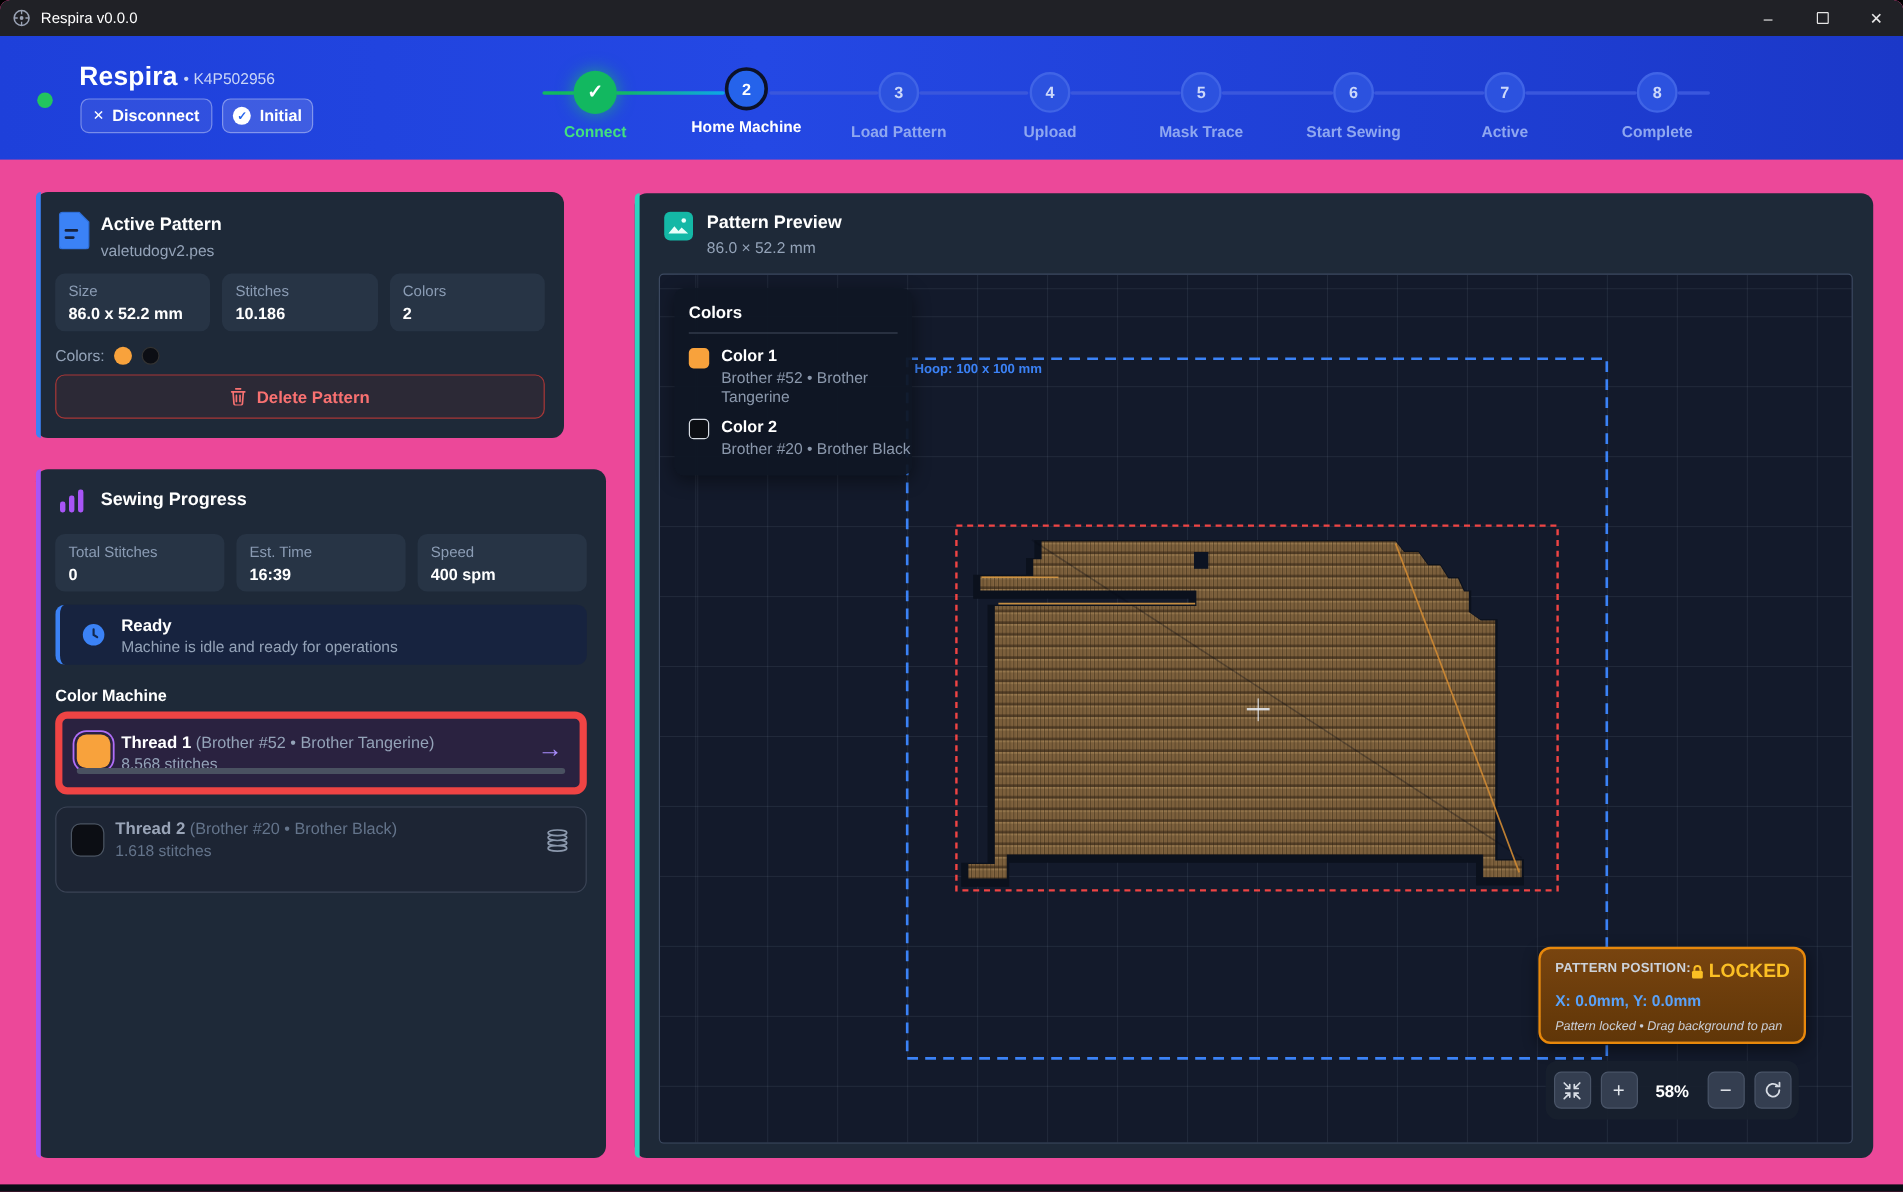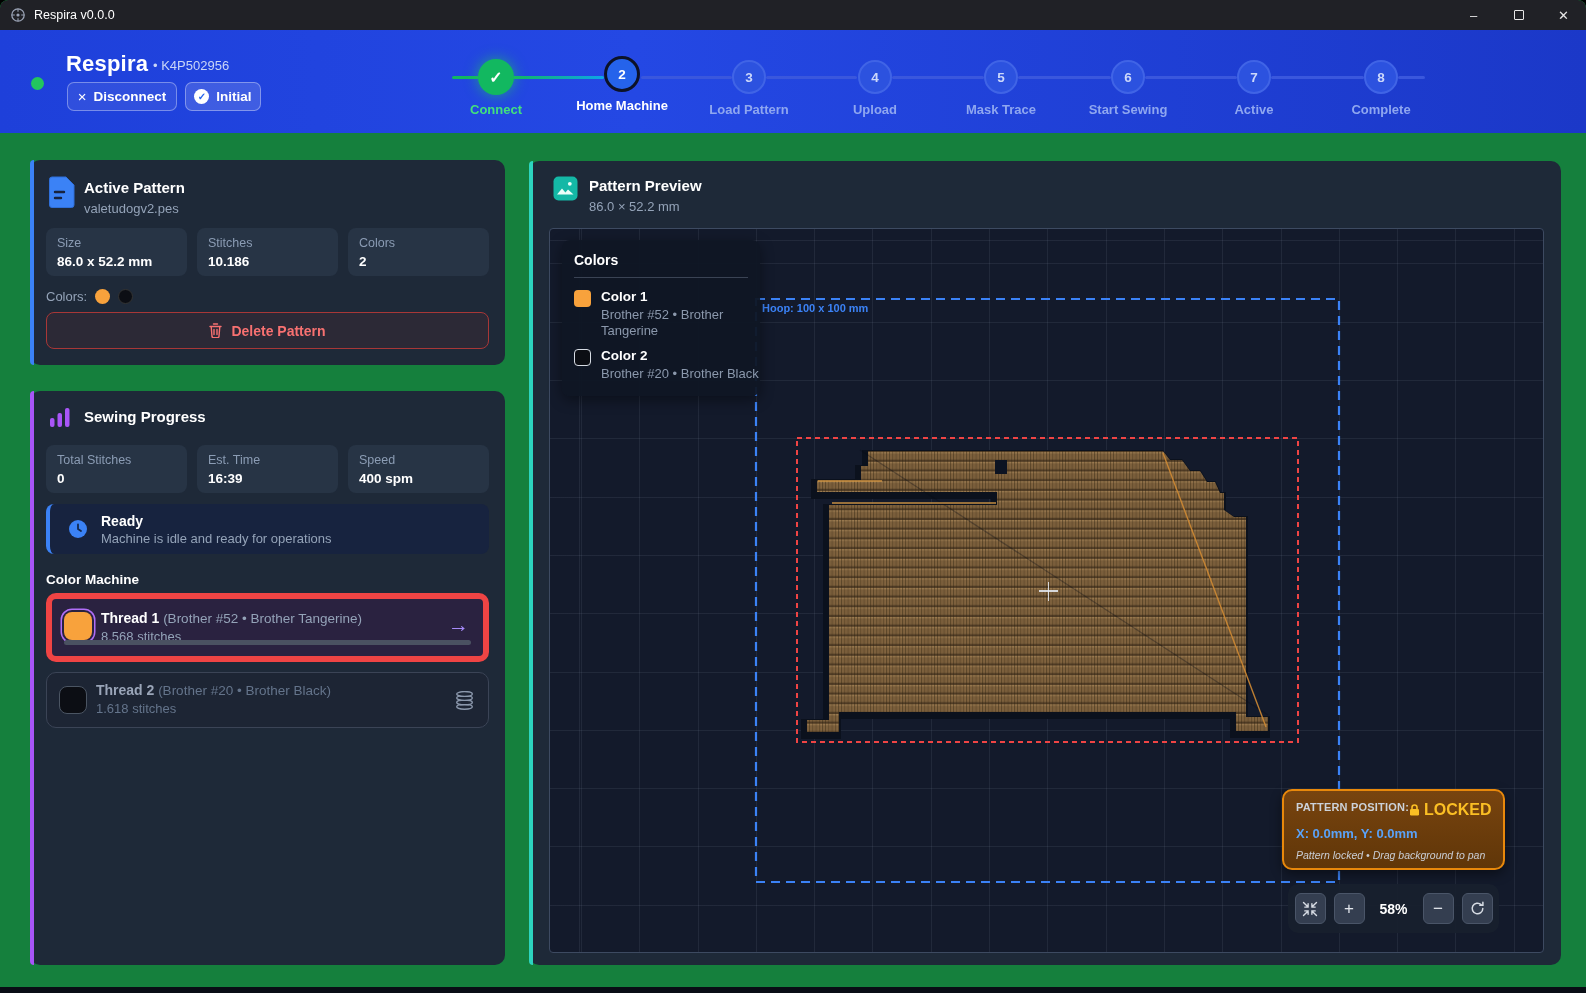--- a/index.html
+++ b/index.html
@@ -1,17 +1,17 @@
 <!DOCTYPE html>
 <html><head>
 <meta charset="utf-8">
 <style>
   * { margin:0; padding:0; box-sizing:border-box; }
   html,body { width:1586px; height:993px; background:#000; font-family:"Liberation Sans", sans-serif; }
-  .app { position:relative; width:1586px; height:993px; background:#15803d; overflow:hidden; border-radius:8px 8px 0 0; }
+  .app { position:relative; width:1586px; height:993px; background:#ec4899; overflow:hidden; border-radius:8px 8px 0 0; }
   .abs { position:absolute; }
 
   .titlebar { position:absolute; left:0; top:0; width:100%; height:30px; background:#202126; display:flex; align-items:center; border-radius:8px 8px 0 0; }
   .tb-icon { margin-left:10px; width:16px; height:16px; }
   .tb-title { color:#fff; font-size:12.5px; margin-left:8px; }
   .win-controls { position:absolute; right:0; top:0; height:30px; display:flex; }
   .win-btn { width:45px; height:30px; display:flex; align-items:center; justify-content:center; color:#e7e7e7; font-size:13px; }
   .win-sq { width:10px; height:10px; border:1.2px solid #e7e7e7; border-radius:1px; }
 
   .header { position:absolute; left:0; top:30px; width:100%; height:103px; background:linear-gradient(90deg,#1e40da 0%, #2448e4 40%, #1b38c8 100%); }
@@ -157,21 +157,21 @@
     <div class="step todo" style="left:1194px;">
       <div class="circ">7</div>
         <div class="lbl">Active</div>
     </div>
     <div class="step todo" style="left:1321px;">
       <div class="circ">8</div>
         <div class="lbl">Complete</div>
     </div>
   </div>
 
-  <div class="card" style="left:30px; top:160px; width:475px; height:205px;">
+  <div class="card" style="left:30px; top:160px; width:440px; height:205px;">
     <div class="stripe" style="background:#3b82f6;"></div>
     <svg class="abs" style="left:19px; top:16px;" width="27" height="32" viewBox="0 0 27 32">
       <path d="M3 1h14l8 8v20a2.5 2.5 0 0 1-2.5 2.5H3A2.5 2.5 0 0 1 .5 29V3.5A2.5 2.5 0 0 1 3 1z" fill="#3b82f6" stroke="#2f6fd8" stroke-width="1"></path>
       <path d="M6 16h9M6 22h6" stroke="#17233f" stroke-width="2.4" stroke-linecap="round"></path>
     </svg>
     <div class="abs card-title" style="left:54px; top:19px;">Active Pattern</div>
     <div class="abs muted" style="left:54px; top:41px; font-size:13px;">valetudogv2.pes</div>
     <div class="statrow" style="top:68px;">
       <div class="statbox">
         <div class="sl">Size</div>
@@ -235,21 +235,21 @@
     <div class="thread t1" style="top:202px; height:69px;">
       <div class="swatch" style="background:#f8a23c; box-shadow:0 0 0 2px #2a2240, 0 0 0 3.5px #b06ef8;"></div>
       <div class="abs" style="left:49px; top:11px; font-size:13.5px;">
         <span style="color:#fff; font-weight:bold; font-size:14px;">Thread 1</span>
         <span class="muted">(Brother #52 • Brother Tangerine)</span>
       </div>
       <div class="abs muted" style="left:49px; top:30px; font-size:13px;">8.568 stitches</div>
       <div class="abs" style="right:14px; top:14px; color:#a78bfa; font-size:21px;">→</div>
       <div class="progress"></div>
     </div>
-    <div class="thread t2" style="top:281px; height:56px;">
+    <div class="thread t2" style="top:281px; height:72px;">
       <div class="swatch" style="background:#0c0e14; border:1.5px solid #4b5563;"></div>
       <div class="abs" style="left:49px; top:9px; font-size:13.5px;">
         <span style="color:#9aa5b8; font-weight:bold; font-size:14px;">Thread 2</span>
         <span style="color:#64748b;">(Brother #20 • Brother Black)</span>
       </div>
       <div class="abs" style="left:49px; top:28px; font-size:13px; color:#64748b;">1.618 stitches</div>
       <svg class="abs" style="right:14px; top:18px;" width="19" height="20" viewBox="0 0 19 20">
         <g stroke="#8b98ac" stroke-width="1.4" fill="#1d2534">
           <ellipse cx="9.5" cy="15.8" rx="7.8" ry="2.4"></ellipse>
           <ellipse cx="9.5" cy="11.4" rx="7.8" ry="2.4"></ellipse>

